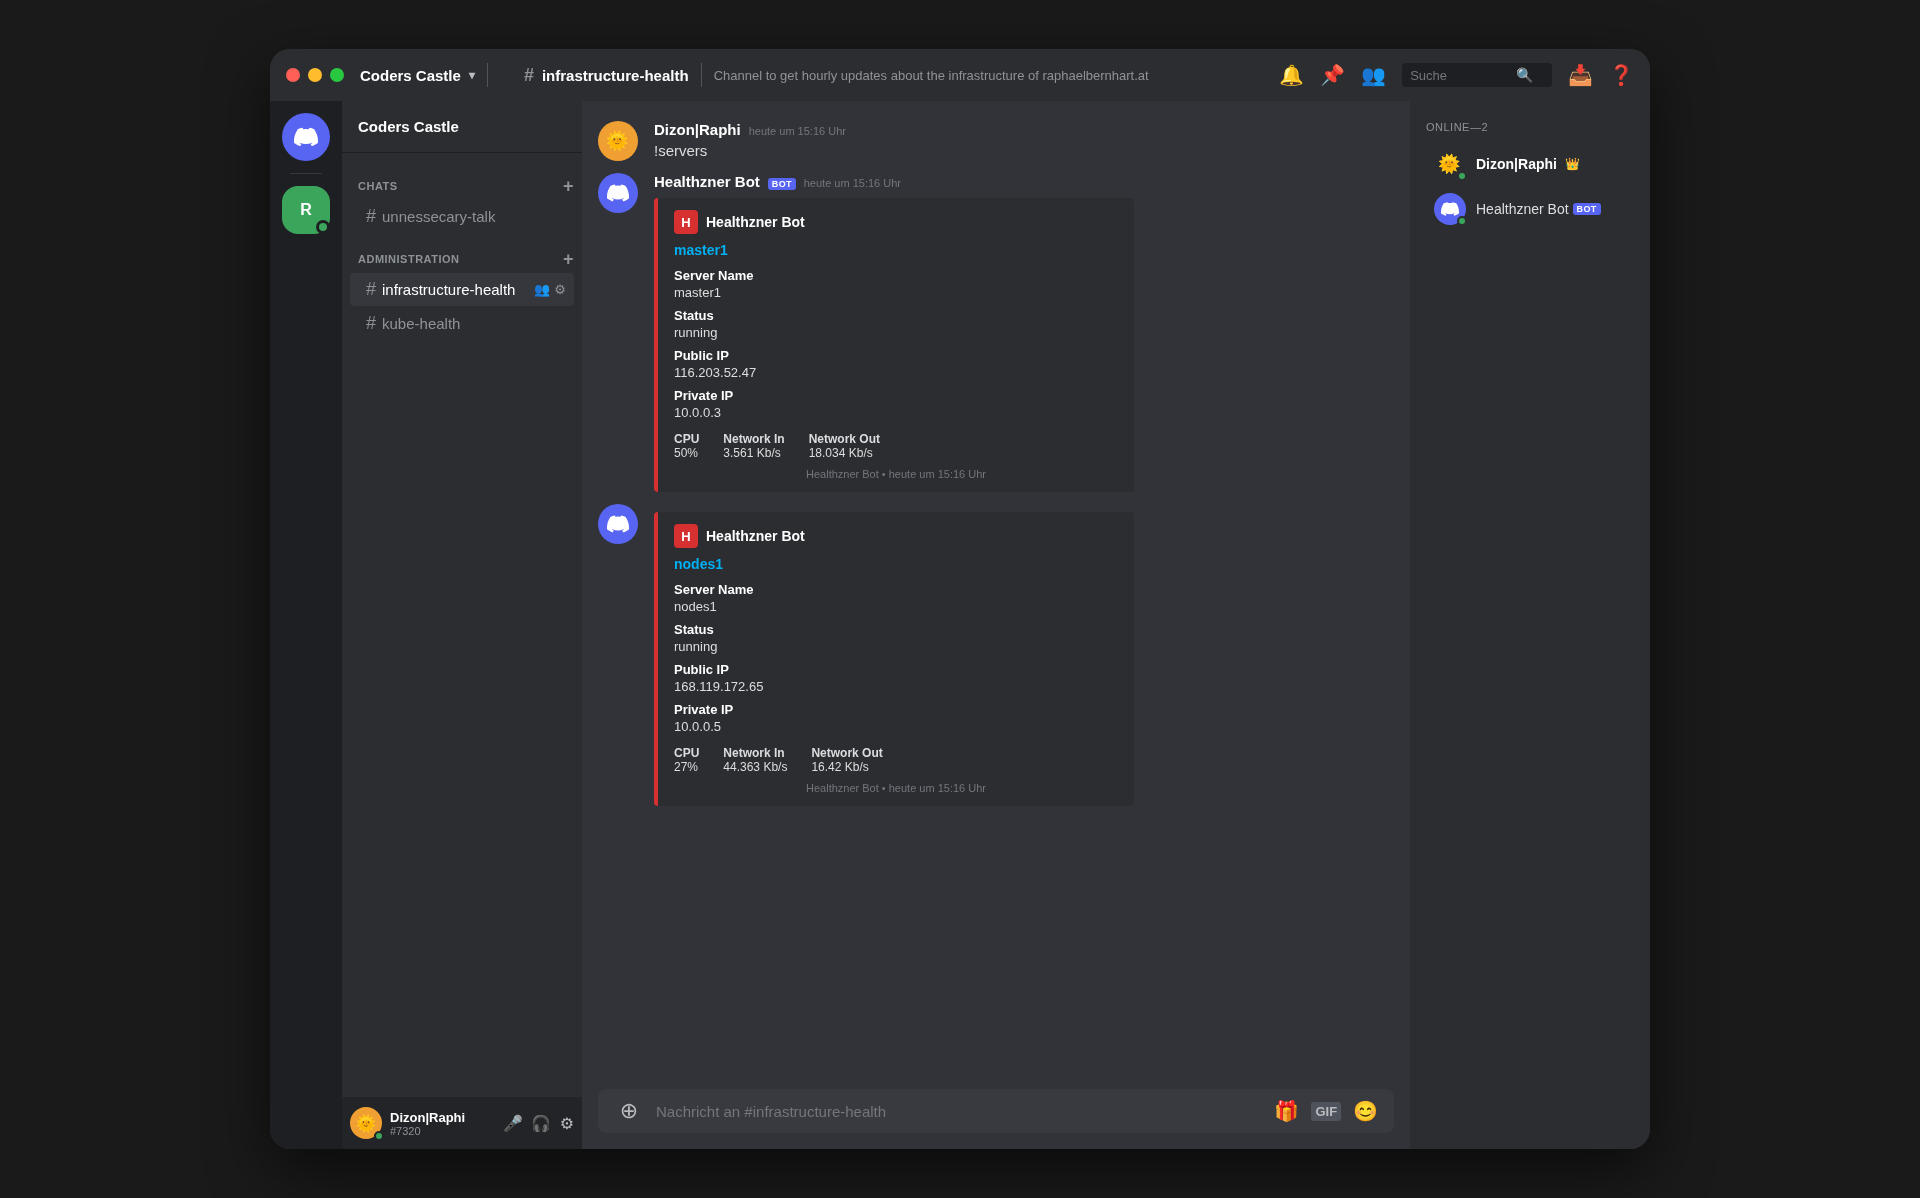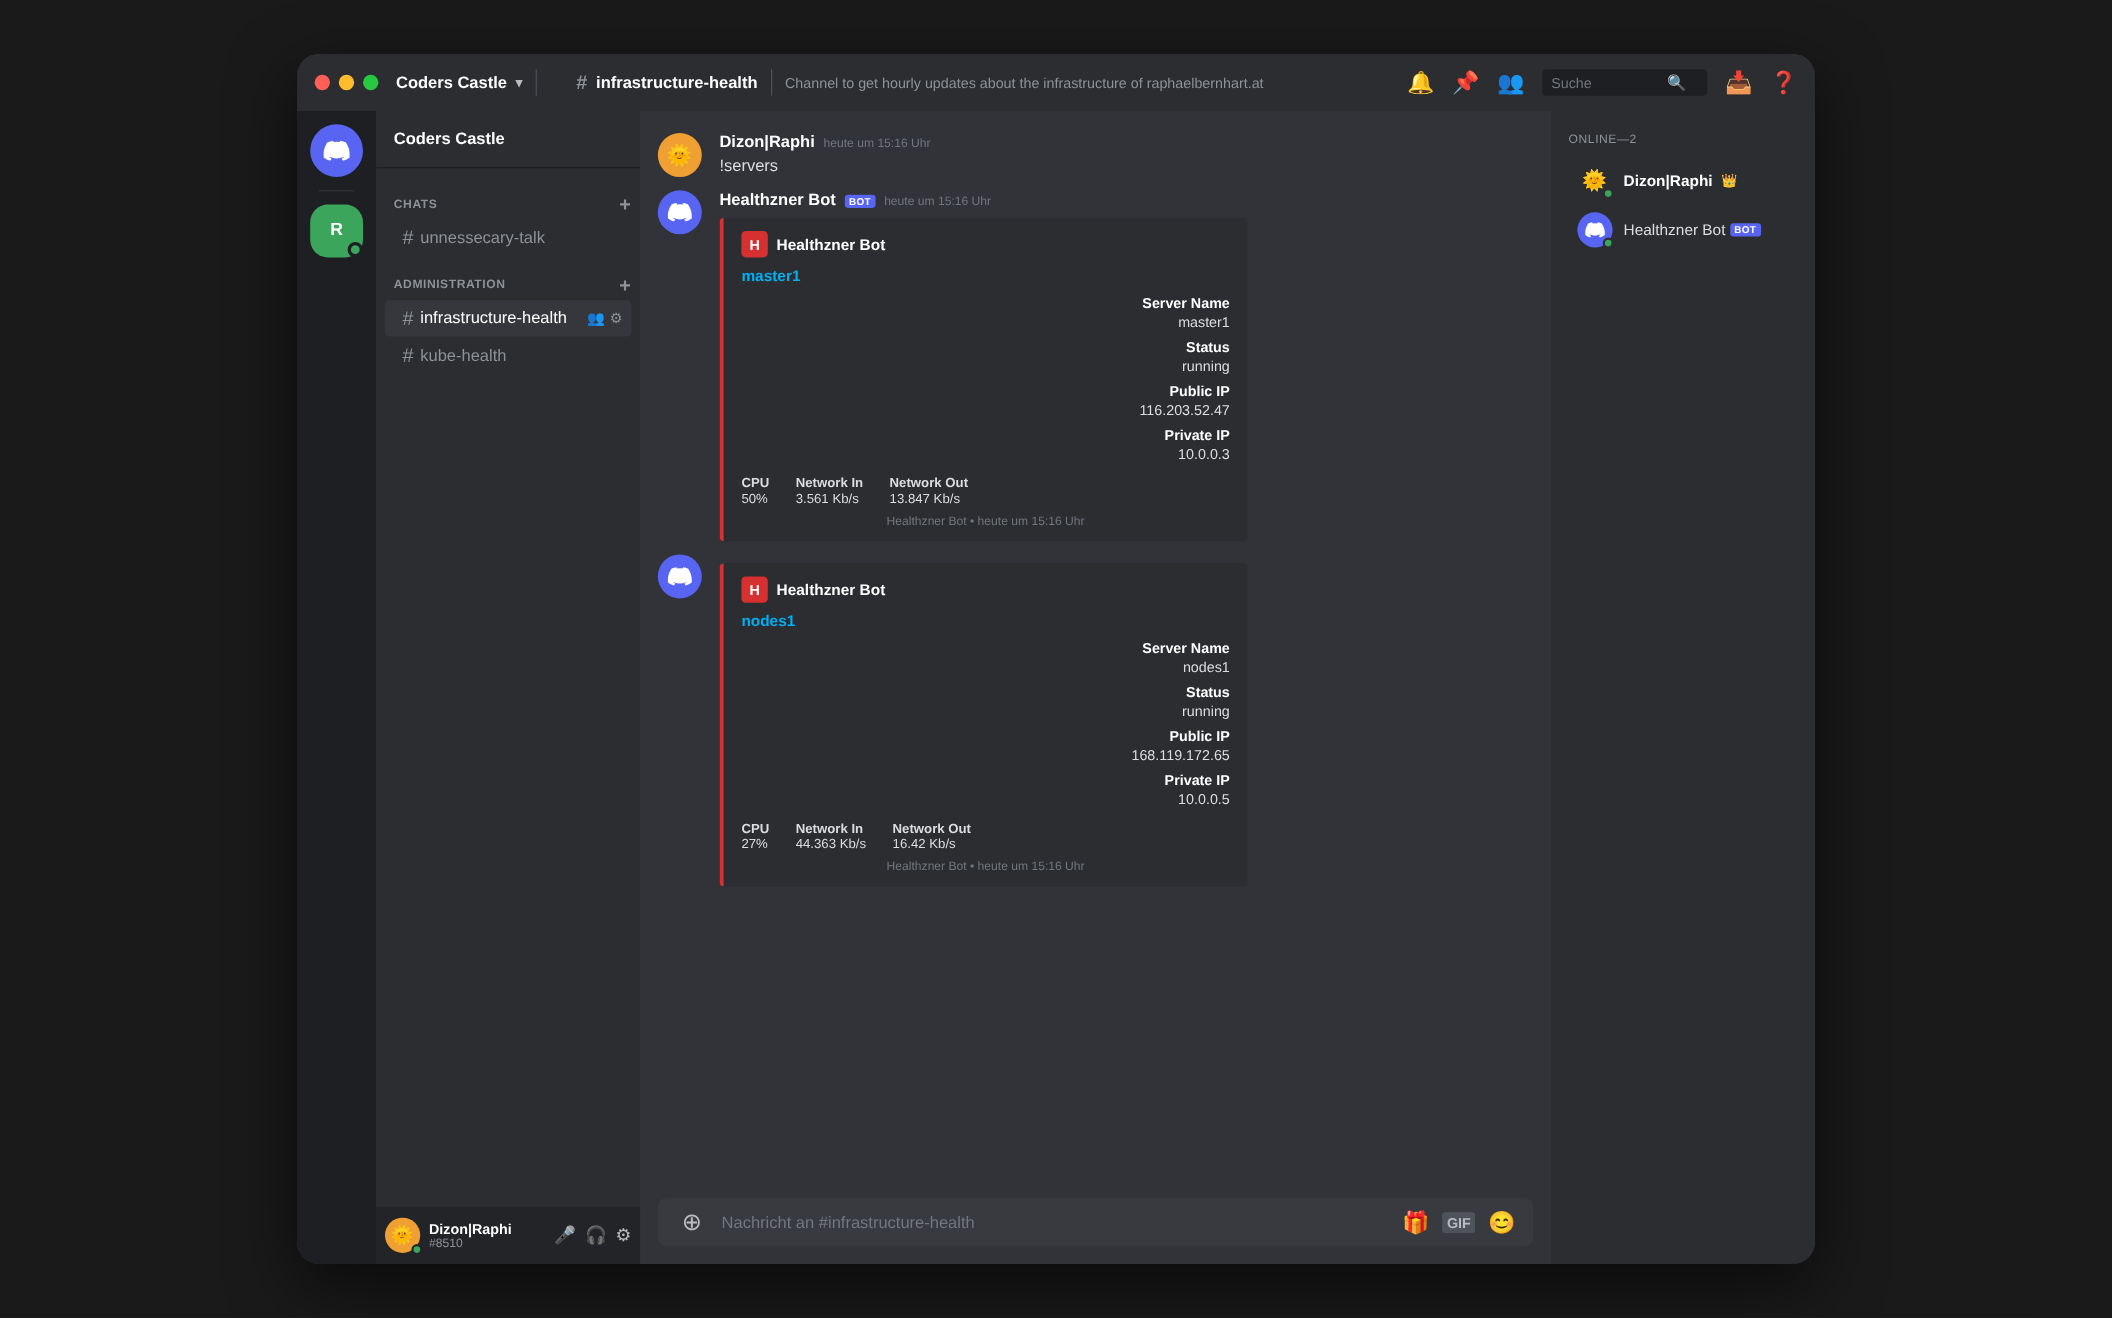--- a/index.html
+++ b/index.html
@@ -314,21 +314,21 @@
       border-radius: 4px;
       display: flex;
       align-items: center;
       justify-content: center;
       color: white;
       font-weight: bold;
       font-size: 13px;
     }
     .embed-author-name { color: #ffffff; font-weight: 600; font-size: 14px; }
     .embed-title { color: #00b0f4; font-size: 14px; font-weight: 600; margin-bottom: 10px; }
-    .embed-field { margin-bottom: 8px; text-align: right; }
+    .embed-field { margin-bottom: 8px; }
     .embed-field-name { color: #ffffff; font-weight: 700; font-size: 13px; margin-bottom: 2px; }
     .embed-field-value { color: #dcddde; font-size: 13px; }
     .embed-metrics {
       display: flex;
       gap: 24px;
       margin-top: 12px;
     }
     .embed-metric { }
     .embed-metric-name { color: #dcddde; font-size: 12px; font-weight: 600; }
     .embed-metric-value { color: #dcddde; font-size: 12px; }
@@ -500,21 +500,21 @@
         </div>
       </div>
 
       <div class="user-section">
         <div class="user-avatar avatar-sun">
           <span>🌞</span>
           <div class="user-status-dot"></div>
         </div>
         <div class="user-info">
           <div class="user-name">Dizon|Raphi</div>
-          <div class="user-tag">#8510</div>
+          <div class="user-tag">#7320</div>
         </div>
         <div class="user-actions">
           <span>🎤</span>
           <span>🎧</span>
           <span>⚙</span>
         </div>
       </div>
     </div>
 
     <div class="chat-area">
@@ -570,21 +570,21 @@
                 <div class="embed-metric">
                   <div class="embed-metric-name">CPU</div>
                   <div class="embed-metric-value">50%</div>
                 </div>
                 <div class="embed-metric">
                   <div class="embed-metric-name">Network In</div>
                   <div class="embed-metric-value">3.561 Kb/s</div>
                 </div>
                 <div class="embed-metric">
                   <div class="embed-metric-name">Network Out</div>
-                  <div class="embed-metric-value">13.847 Kb/s</div>
+                  <div class="embed-metric-value">18.034 Kb/s</div>
                 </div>
               </div>
               <div class="embed-footer">Healthzner Bot • heute um 15:16 Uhr</div>
             </div>
           </div>
         </div>
 
         <div class="message-group">
           <div class="message-avatar avatar-discord">
             <svg width="22" height="22" viewBox="0 0 24 24" fill="white">

